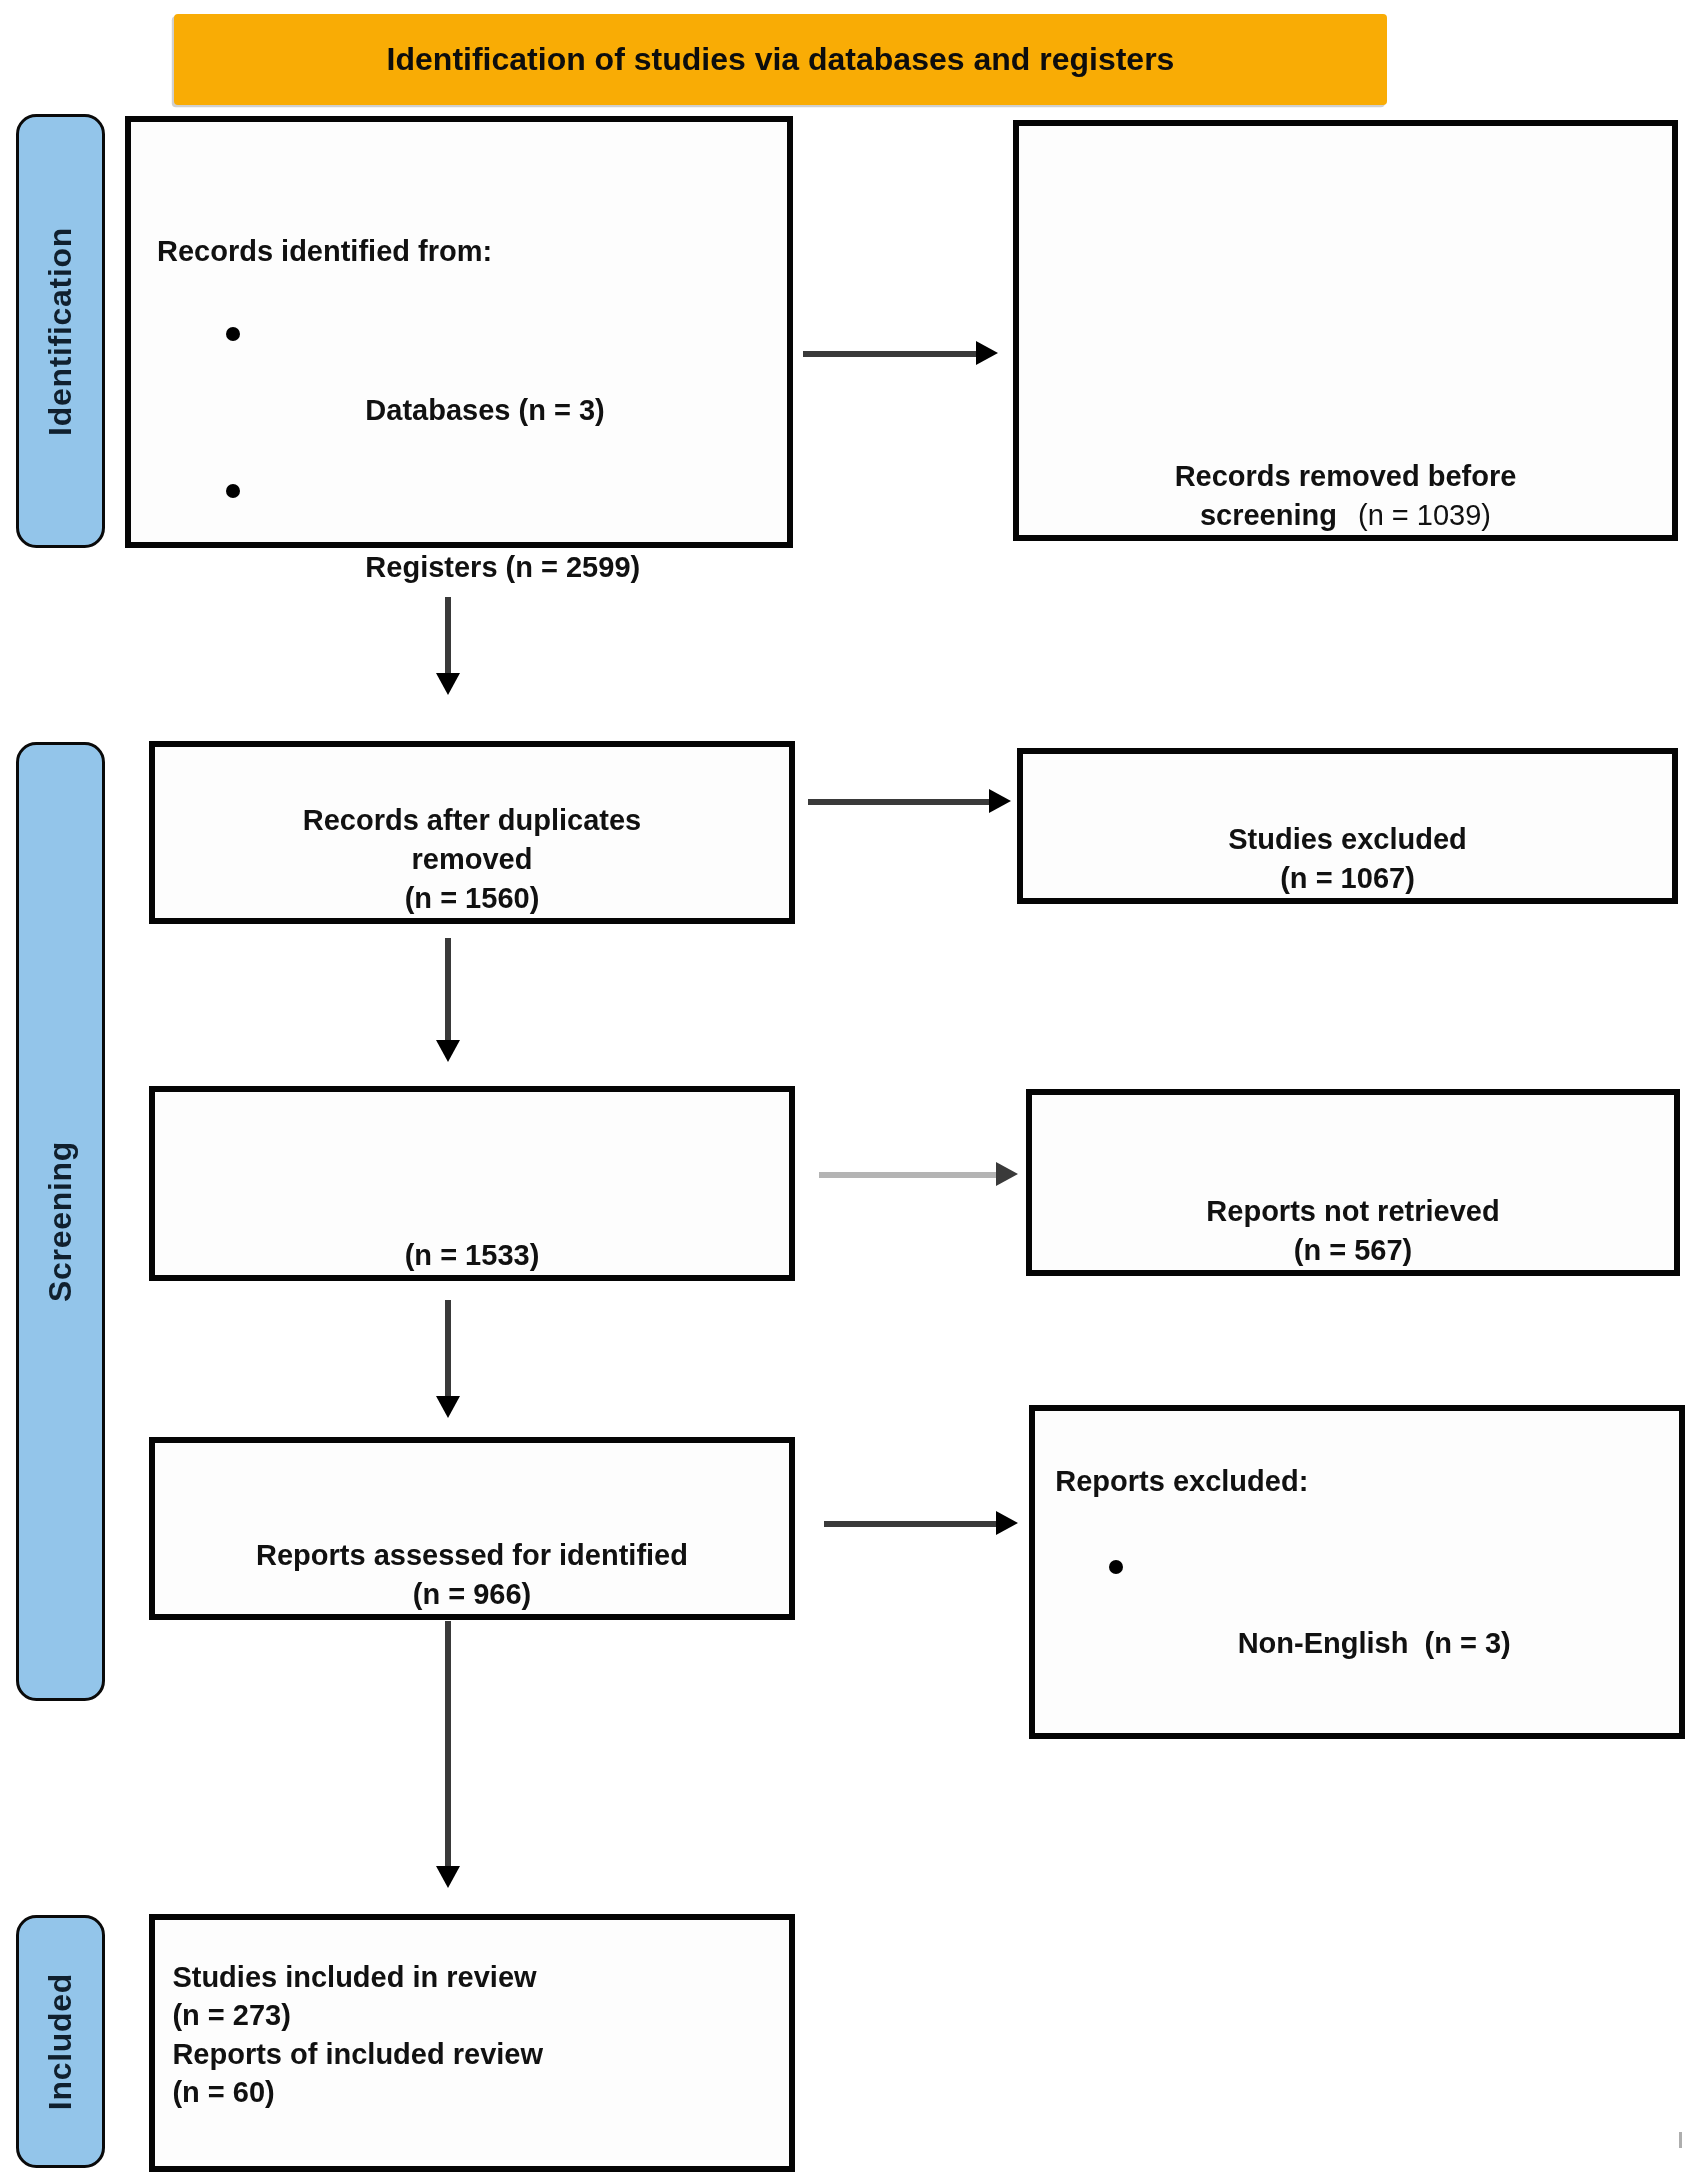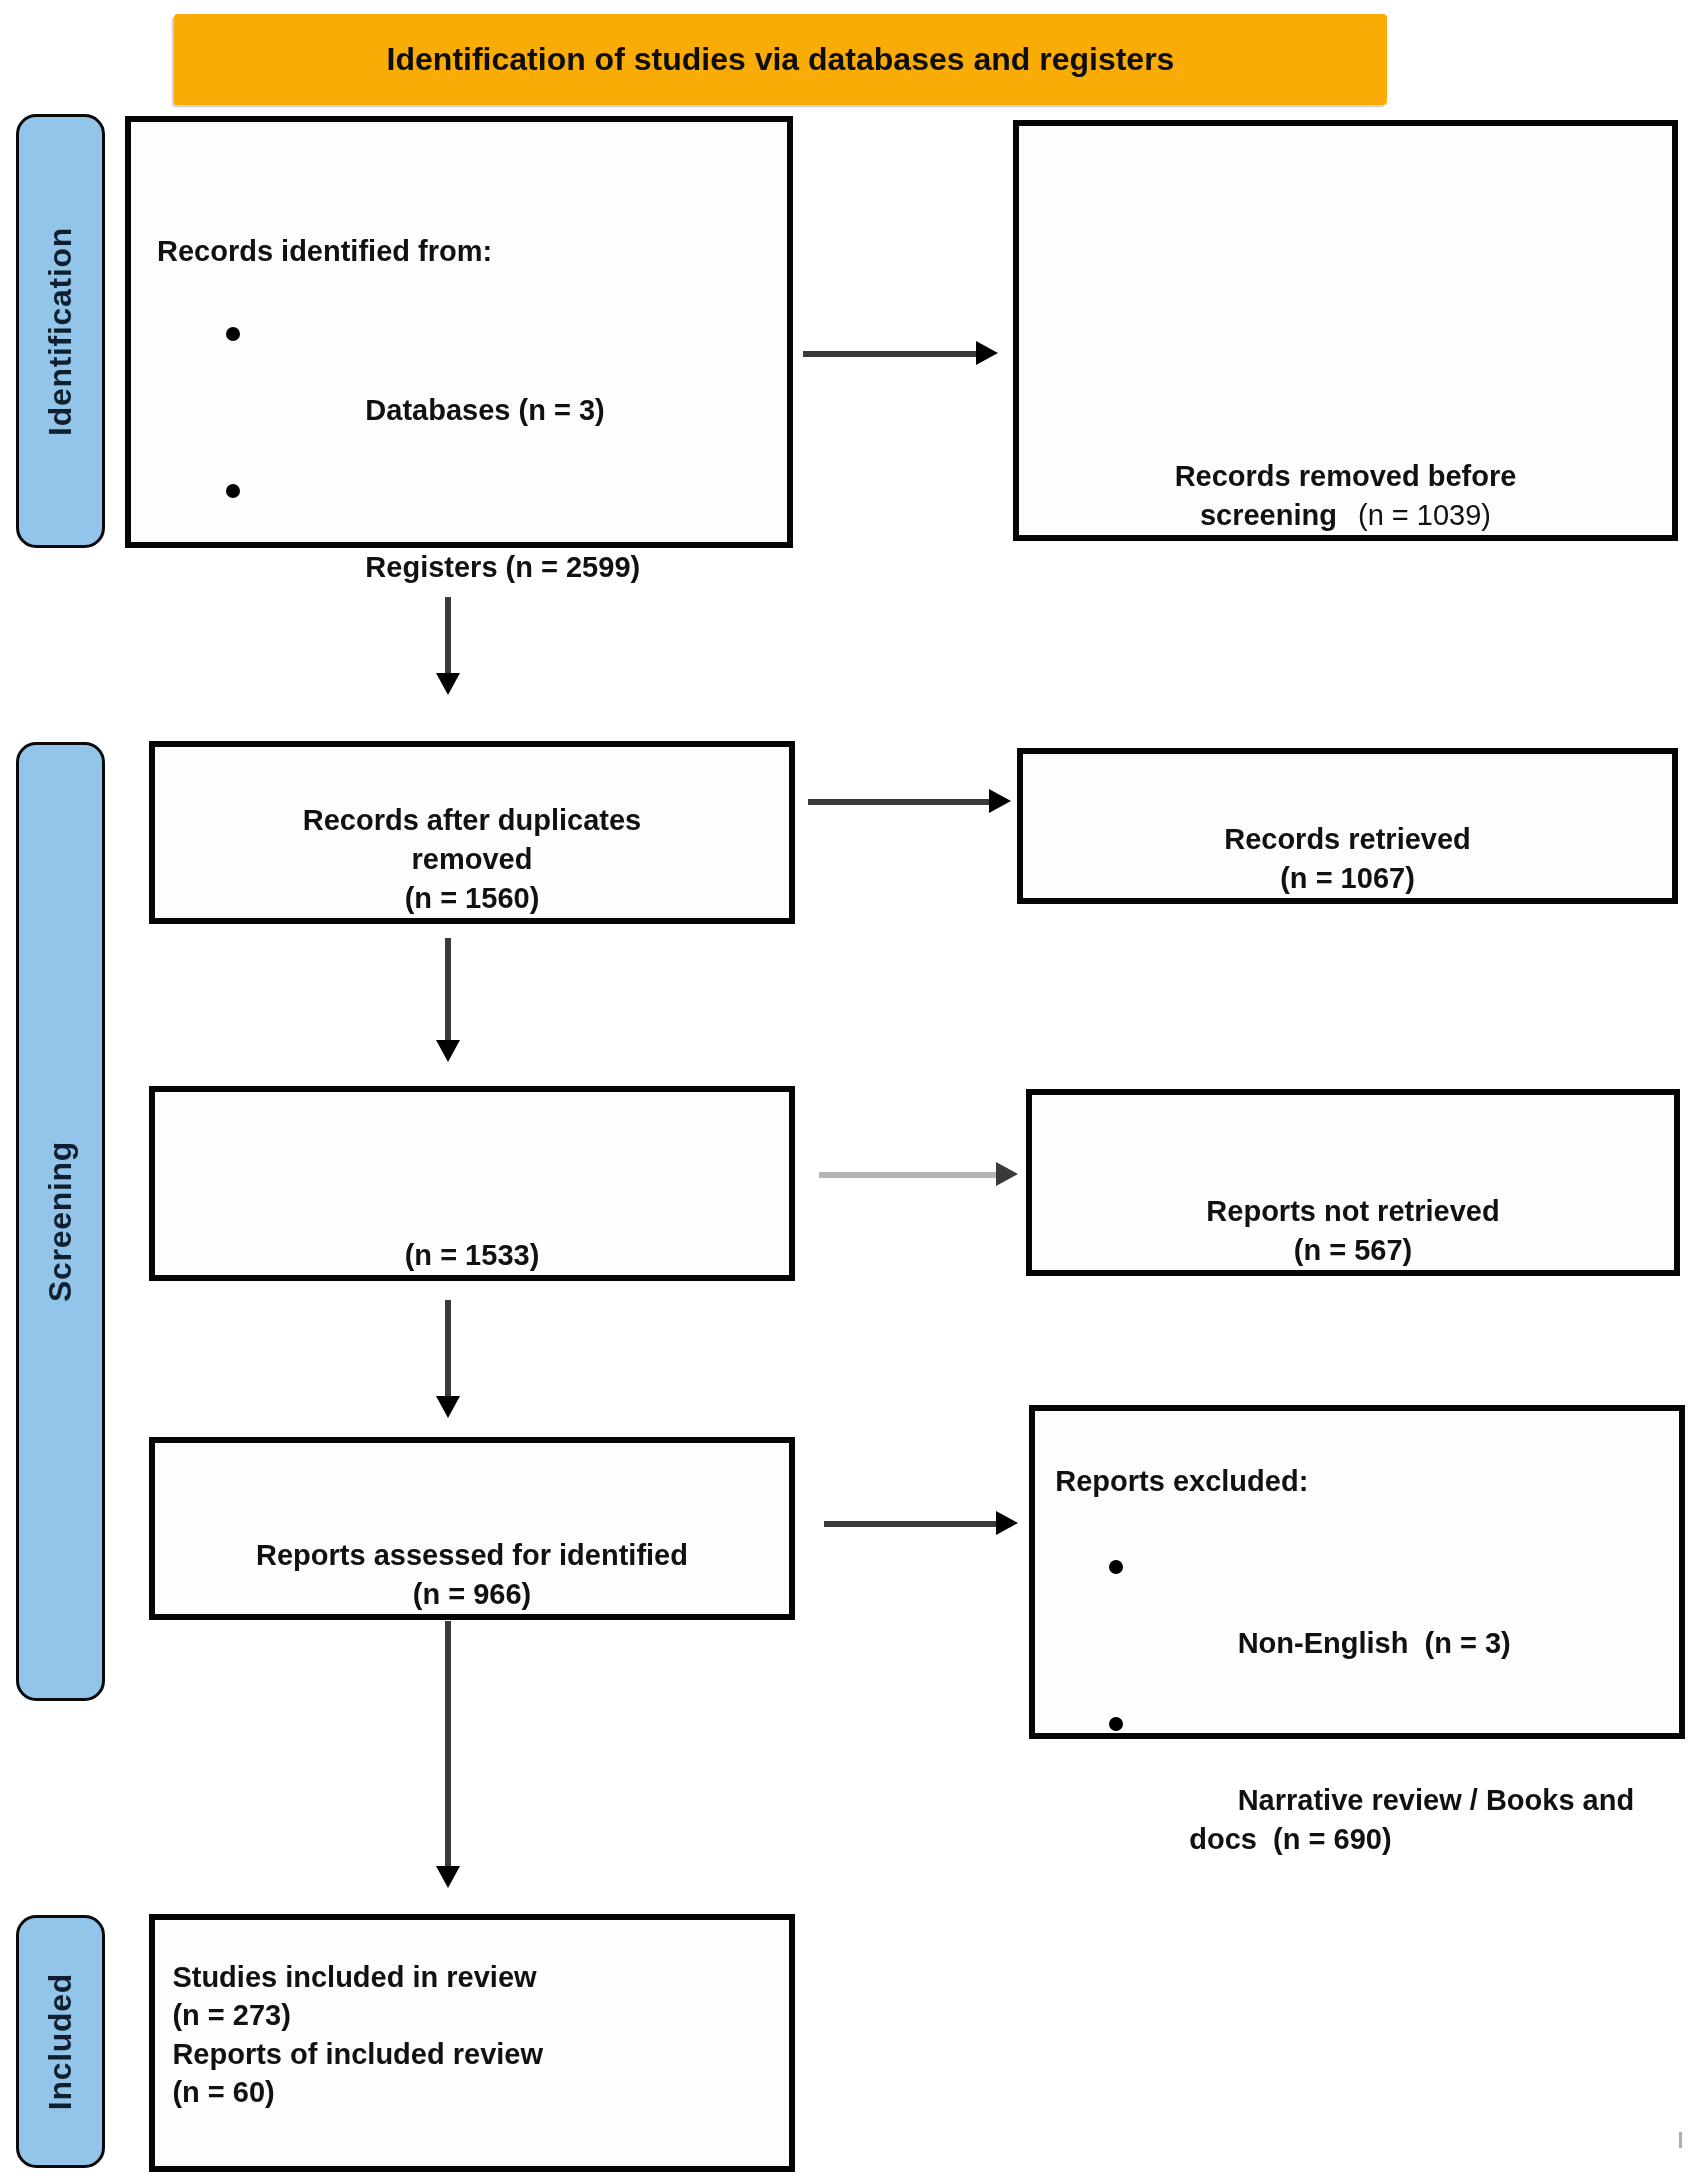--- a/index.html
+++ b/index.html
@@ -173,21 +173,21 @@
     <div class="center-stack">
       <div class="inner">
         <div class="bold">Records after duplicates removed</div>
         <div class="reg">(n = 1560)</div>
       </div>
     </div>
   </div>
 
   <div class="fbox r2">
     <div class="center-stack">
-      <div class="bold">Records retrieved</div>
+      <div class="bold">Studies excluded</div>
       <div class="reg">(n = 1067)</div>
     </div>
   </div>
 
   <div class="fbox b3">
     <div class="center-stack">
       <div class="reg">(n = 1533)</div>
     </div>
   </div>
 
@@ -204,24 +204,20 @@
       <div class="reg">(n = 966)</div>
     </div>
   </div>
 
   <div class="fbox r4">
     <div class="title bold">Reports excluded:</div>
     <div class="bul">
       <span class="dot"></span>
       <span class="reg">Non-English  (n = 3)</span>
     </div>
-    <div class="bul">
-      <span class="dot"></span>
-      <span class="reg">Narrative review / Books and docs  (n = 690)</span>
-    </div>
   </div>
 
   <div class="fbox b5">
     <div class="bold">Studies included in review</div>
     <div class="reg">(n = 273)</div>
     <div class="bold">Reports of included review</div>
     <div class="reg">(n = 60)</div>
   </div>
 
   <div>

